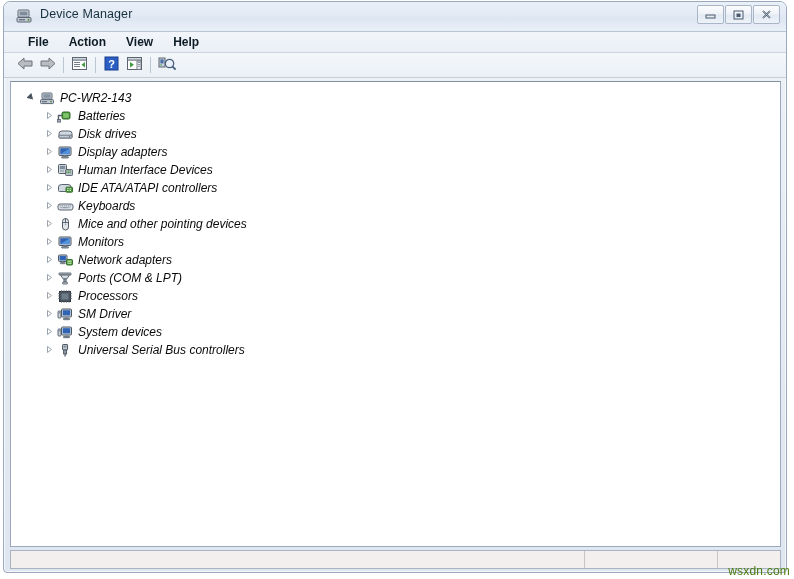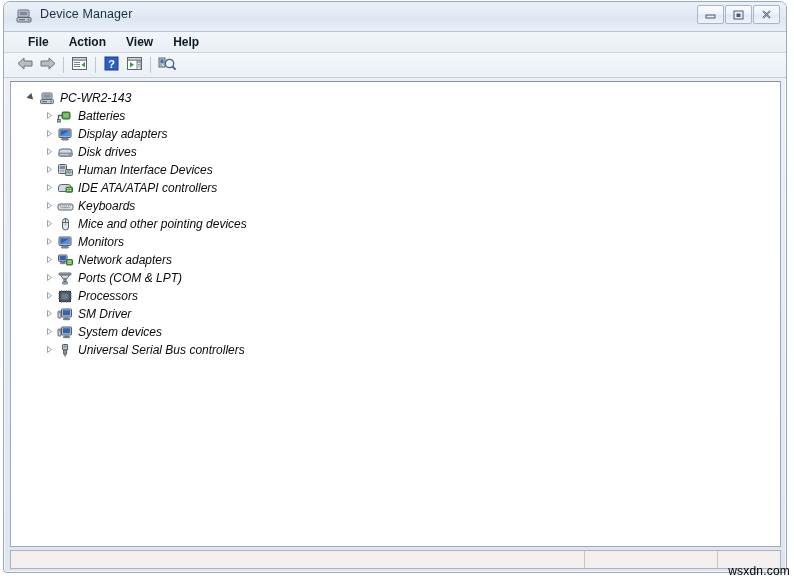--- a/index.html
+++ b/index.html
@@ -190,21 +190,21 @@
   }
   .status-pane.main { flex: 1 1 auto; border-right: 1px solid #c8c4c2; }
   .status-pane.p2 { width: 133px; border-right: 1px solid #c8c4c2; }
   .status-pane.p3 { width: 62px; }
 
   .watermark {
     position: absolute;
     right: 4px;
     bottom: 1px;
     font-size: 12px;
-    color: #000000;
+    color: #4d7c0f;
     font-family: "Liberation Sans", sans-serif;
     letter-spacing: 0.2px;
   }
 </style>
 </head>
 <body>
 
 <div class="window">
 
   <div class="titlebar">
@@ -362,44 +362,44 @@
 
 
       <div class="tree-row child">
         <span class="twisty">
           <svg width="9" height="9" viewBox="0 0 9 9">
             <path d="M2.5 1.5 L6.5 4.5 L2.5 7.5 Z" fill="none" stroke="#9aa3ad" stroke-width="1"></path>
           </svg>
         </span>
         <span class="node-icon">
           <svg width="17" height="15" viewBox="0 0 17 15">
+            <path d="M2 6.5 Q2 4 5 4 L12 4 Q15 4 15 6.5 L15 10 Q15 11 14 11 L3 11 Q2 11 2 10 Z" fill="#d3d9e0" stroke="#5a6572" stroke-width="1"></path>
+            <rect x="2" y="8.2" width="13" height="2.8" rx="0.6" fill="#c0c8d1" stroke="#5a6572" stroke-width="0.8"></rect>
+            <circle cx="12.6" cy="9.6" r="0.8" fill="#6d7783"></circle>
+          </svg>
+        </span>
+        <span class="node-label">Disk drives</span>
+      </div>
+
+      <div class="tree-row child">
+        <span class="twisty">
+          <svg width="9" height="9" viewBox="0 0 9 9">
+            <path d="M2.5 1.5 L6.5 4.5 L2.5 7.5 Z" fill="none" stroke="#9aa3ad" stroke-width="1"></path>
+          </svg>
+        </span>
+        <span class="node-icon">
+          <svg width="17" height="15" viewBox="0 0 17 15">
             <rect x="2" y="2" width="12" height="8.5" rx="1" fill="#c8cfd8" stroke="#4d5965" stroke-width="1"></rect>
             <rect x="3.3" y="3.2" width="9.4" height="6" fill="#2f63b5"></rect>
             <path d="M3.3 9.2 L12.7 3.2 L12.7 9.2 Z" fill="#5ea0e8" opacity="0.75"></path>
             <rect x="6.5" y="10.5" width="3" height="1.4" fill="#8e98a4"></rect>
             <rect x="4.5" y="11.7" width="7" height="1.3" rx="0.5" fill="#aab3bd" stroke="#4d5965" stroke-width="0.8"></rect>
           </svg>
         </span>
         <span class="node-label">Display adapters</span>
-      </div>
-
-      <div class="tree-row child">
-        <span class="twisty">
-          <svg width="9" height="9" viewBox="0 0 9 9">
-            <path d="M2.5 1.5 L6.5 4.5 L2.5 7.5 Z" fill="none" stroke="#9aa3ad" stroke-width="1"></path>
-          </svg>
-        </span>
-        <span class="node-icon">
-          <svg width="17" height="15" viewBox="0 0 17 15">
-            <path d="M2 6.5 Q2 4 5 4 L12 4 Q15 4 15 6.5 L15 10 Q15 11 14 11 L3 11 Q2 11 2 10 Z" fill="#d3d9e0" stroke="#5a6572" stroke-width="1"></path>
-            <rect x="2" y="8.2" width="13" height="2.8" rx="0.6" fill="#c0c8d1" stroke="#5a6572" stroke-width="0.8"></rect>
-            <circle cx="12.6" cy="9.6" r="0.8" fill="#6d7783"></circle>
-          </svg>
-        </span>
-        <span class="node-label">Disk drives</span>
       </div>
 
       <div class="tree-row child">
         <span class="twisty">
           <svg width="9" height="9" viewBox="0 0 9 9">
             <path d="M2.5 1.5 L6.5 4.5 L2.5 7.5 Z" fill="none" stroke="#9aa3ad" stroke-width="1"></path>
           </svg>
         </span>
         <span class="node-icon">
           <svg width="17" height="15" viewBox="0 0 17 15">

